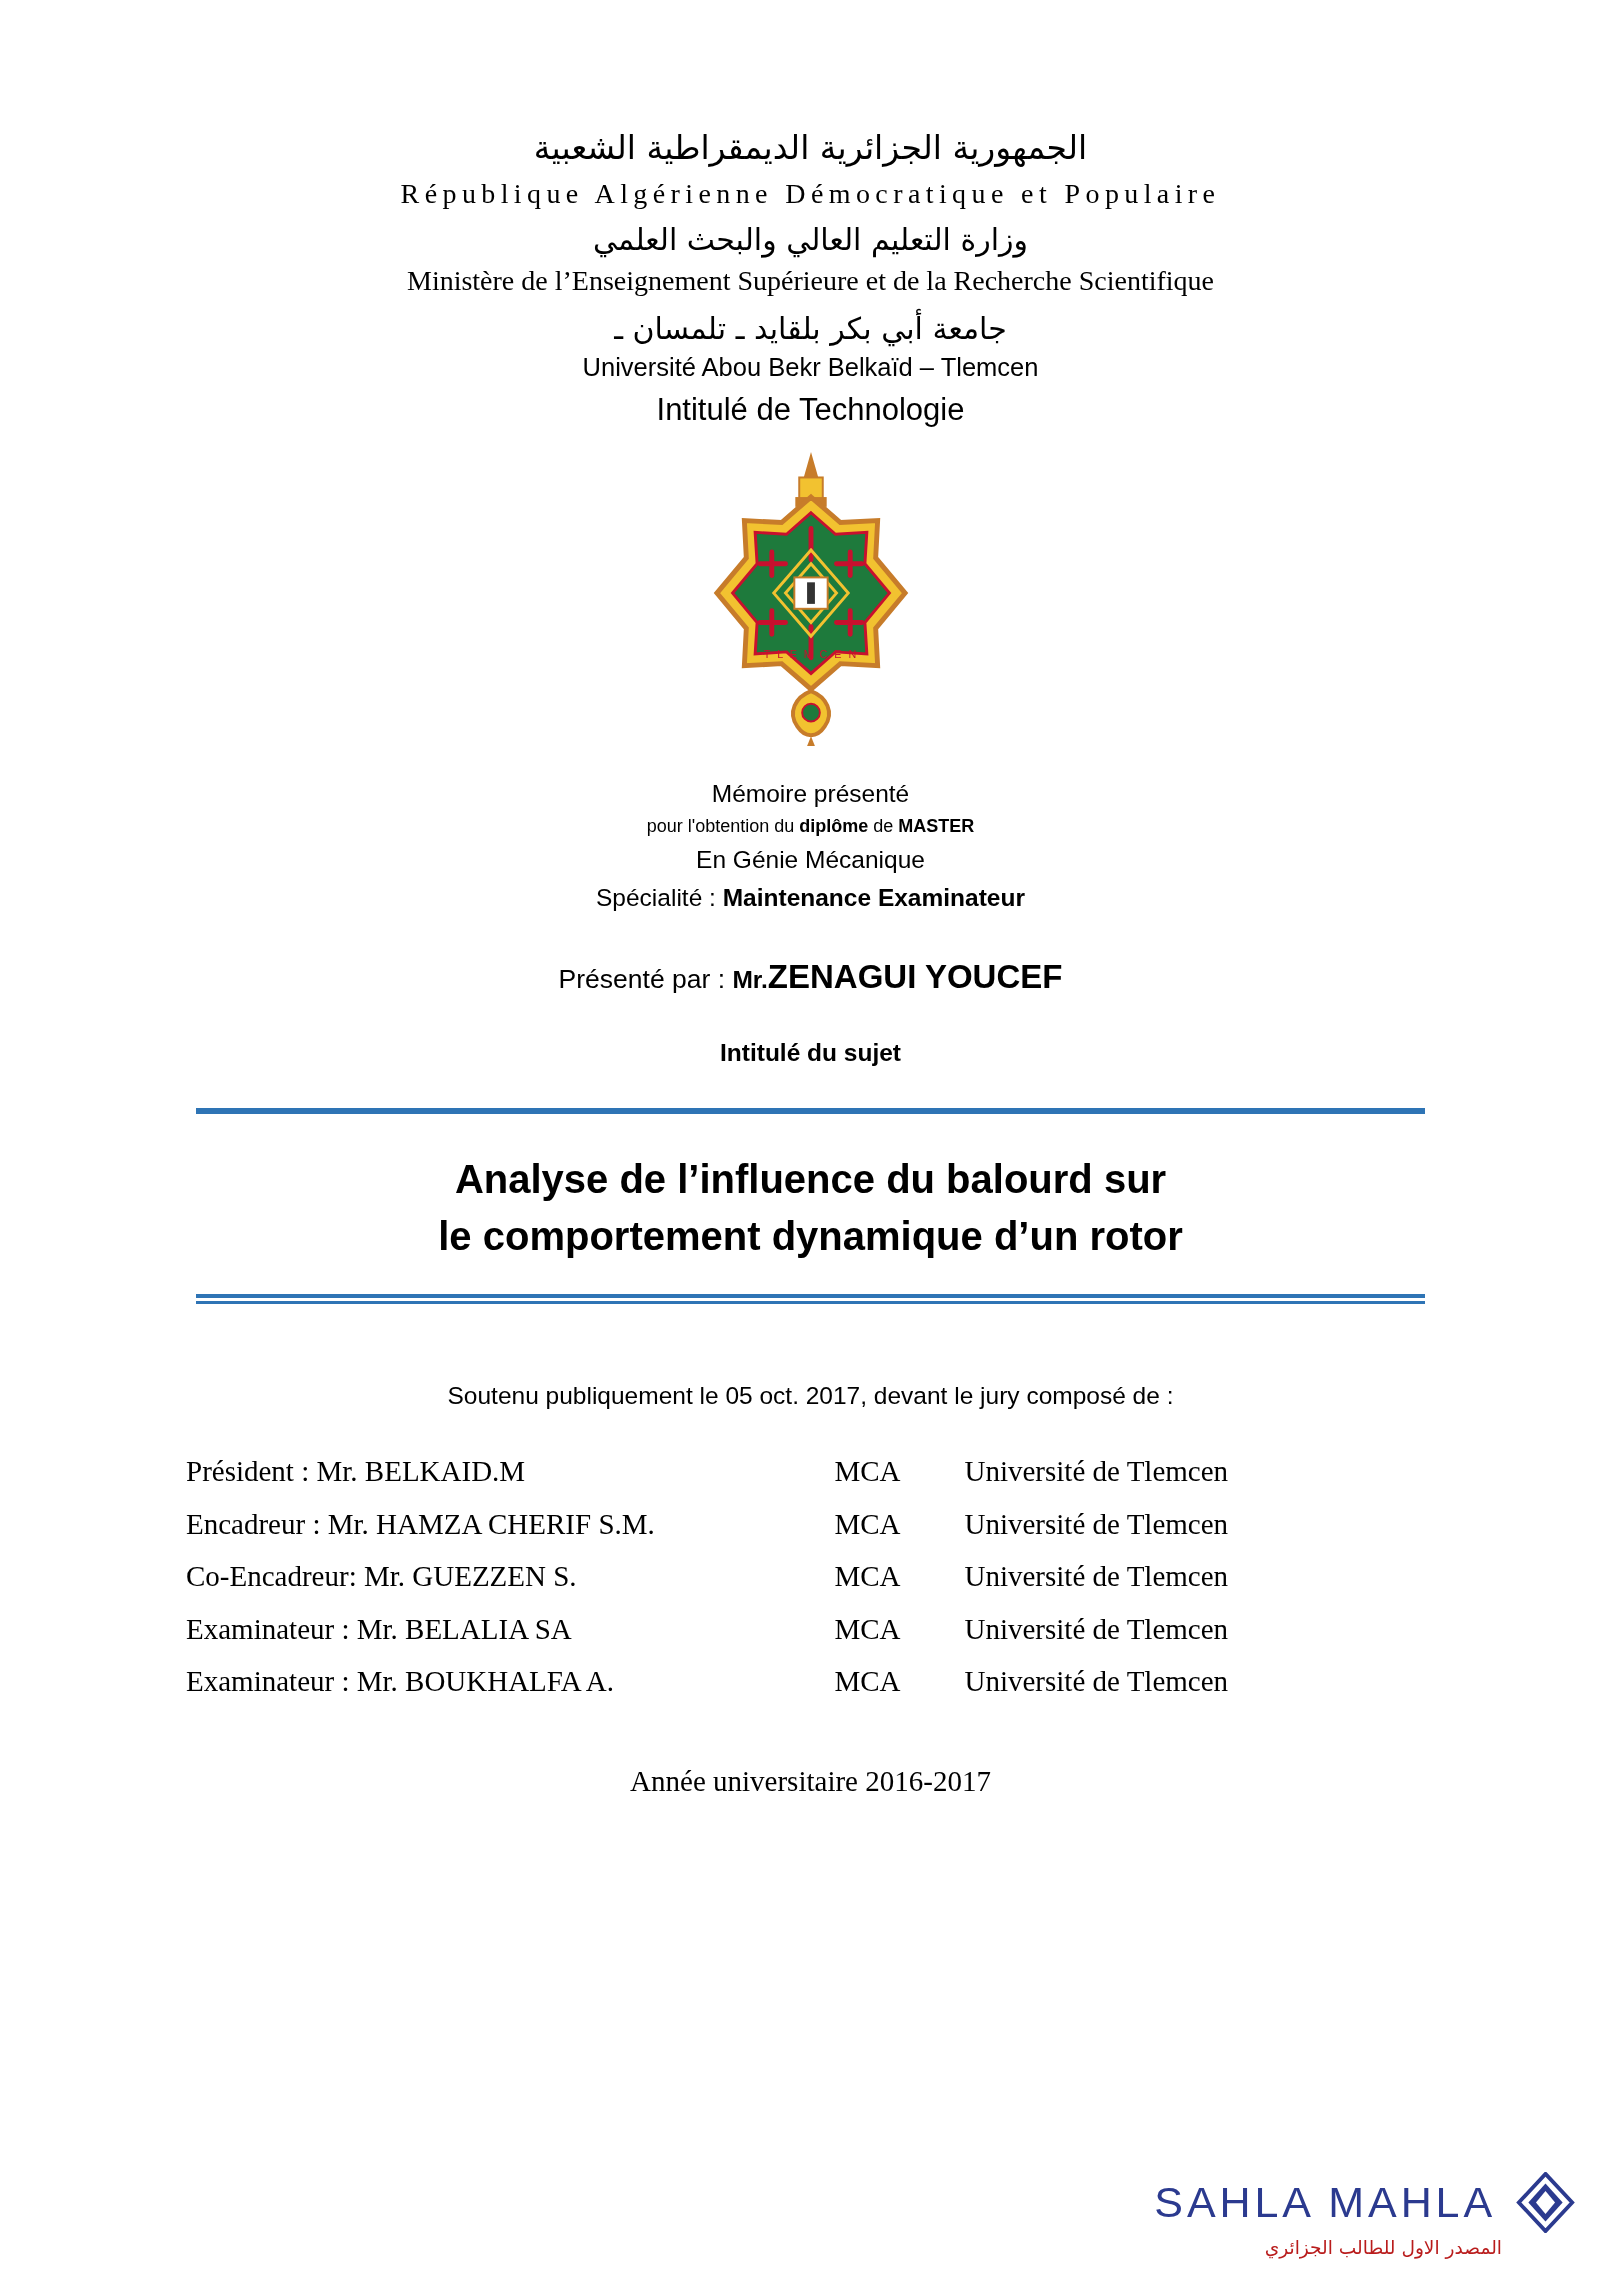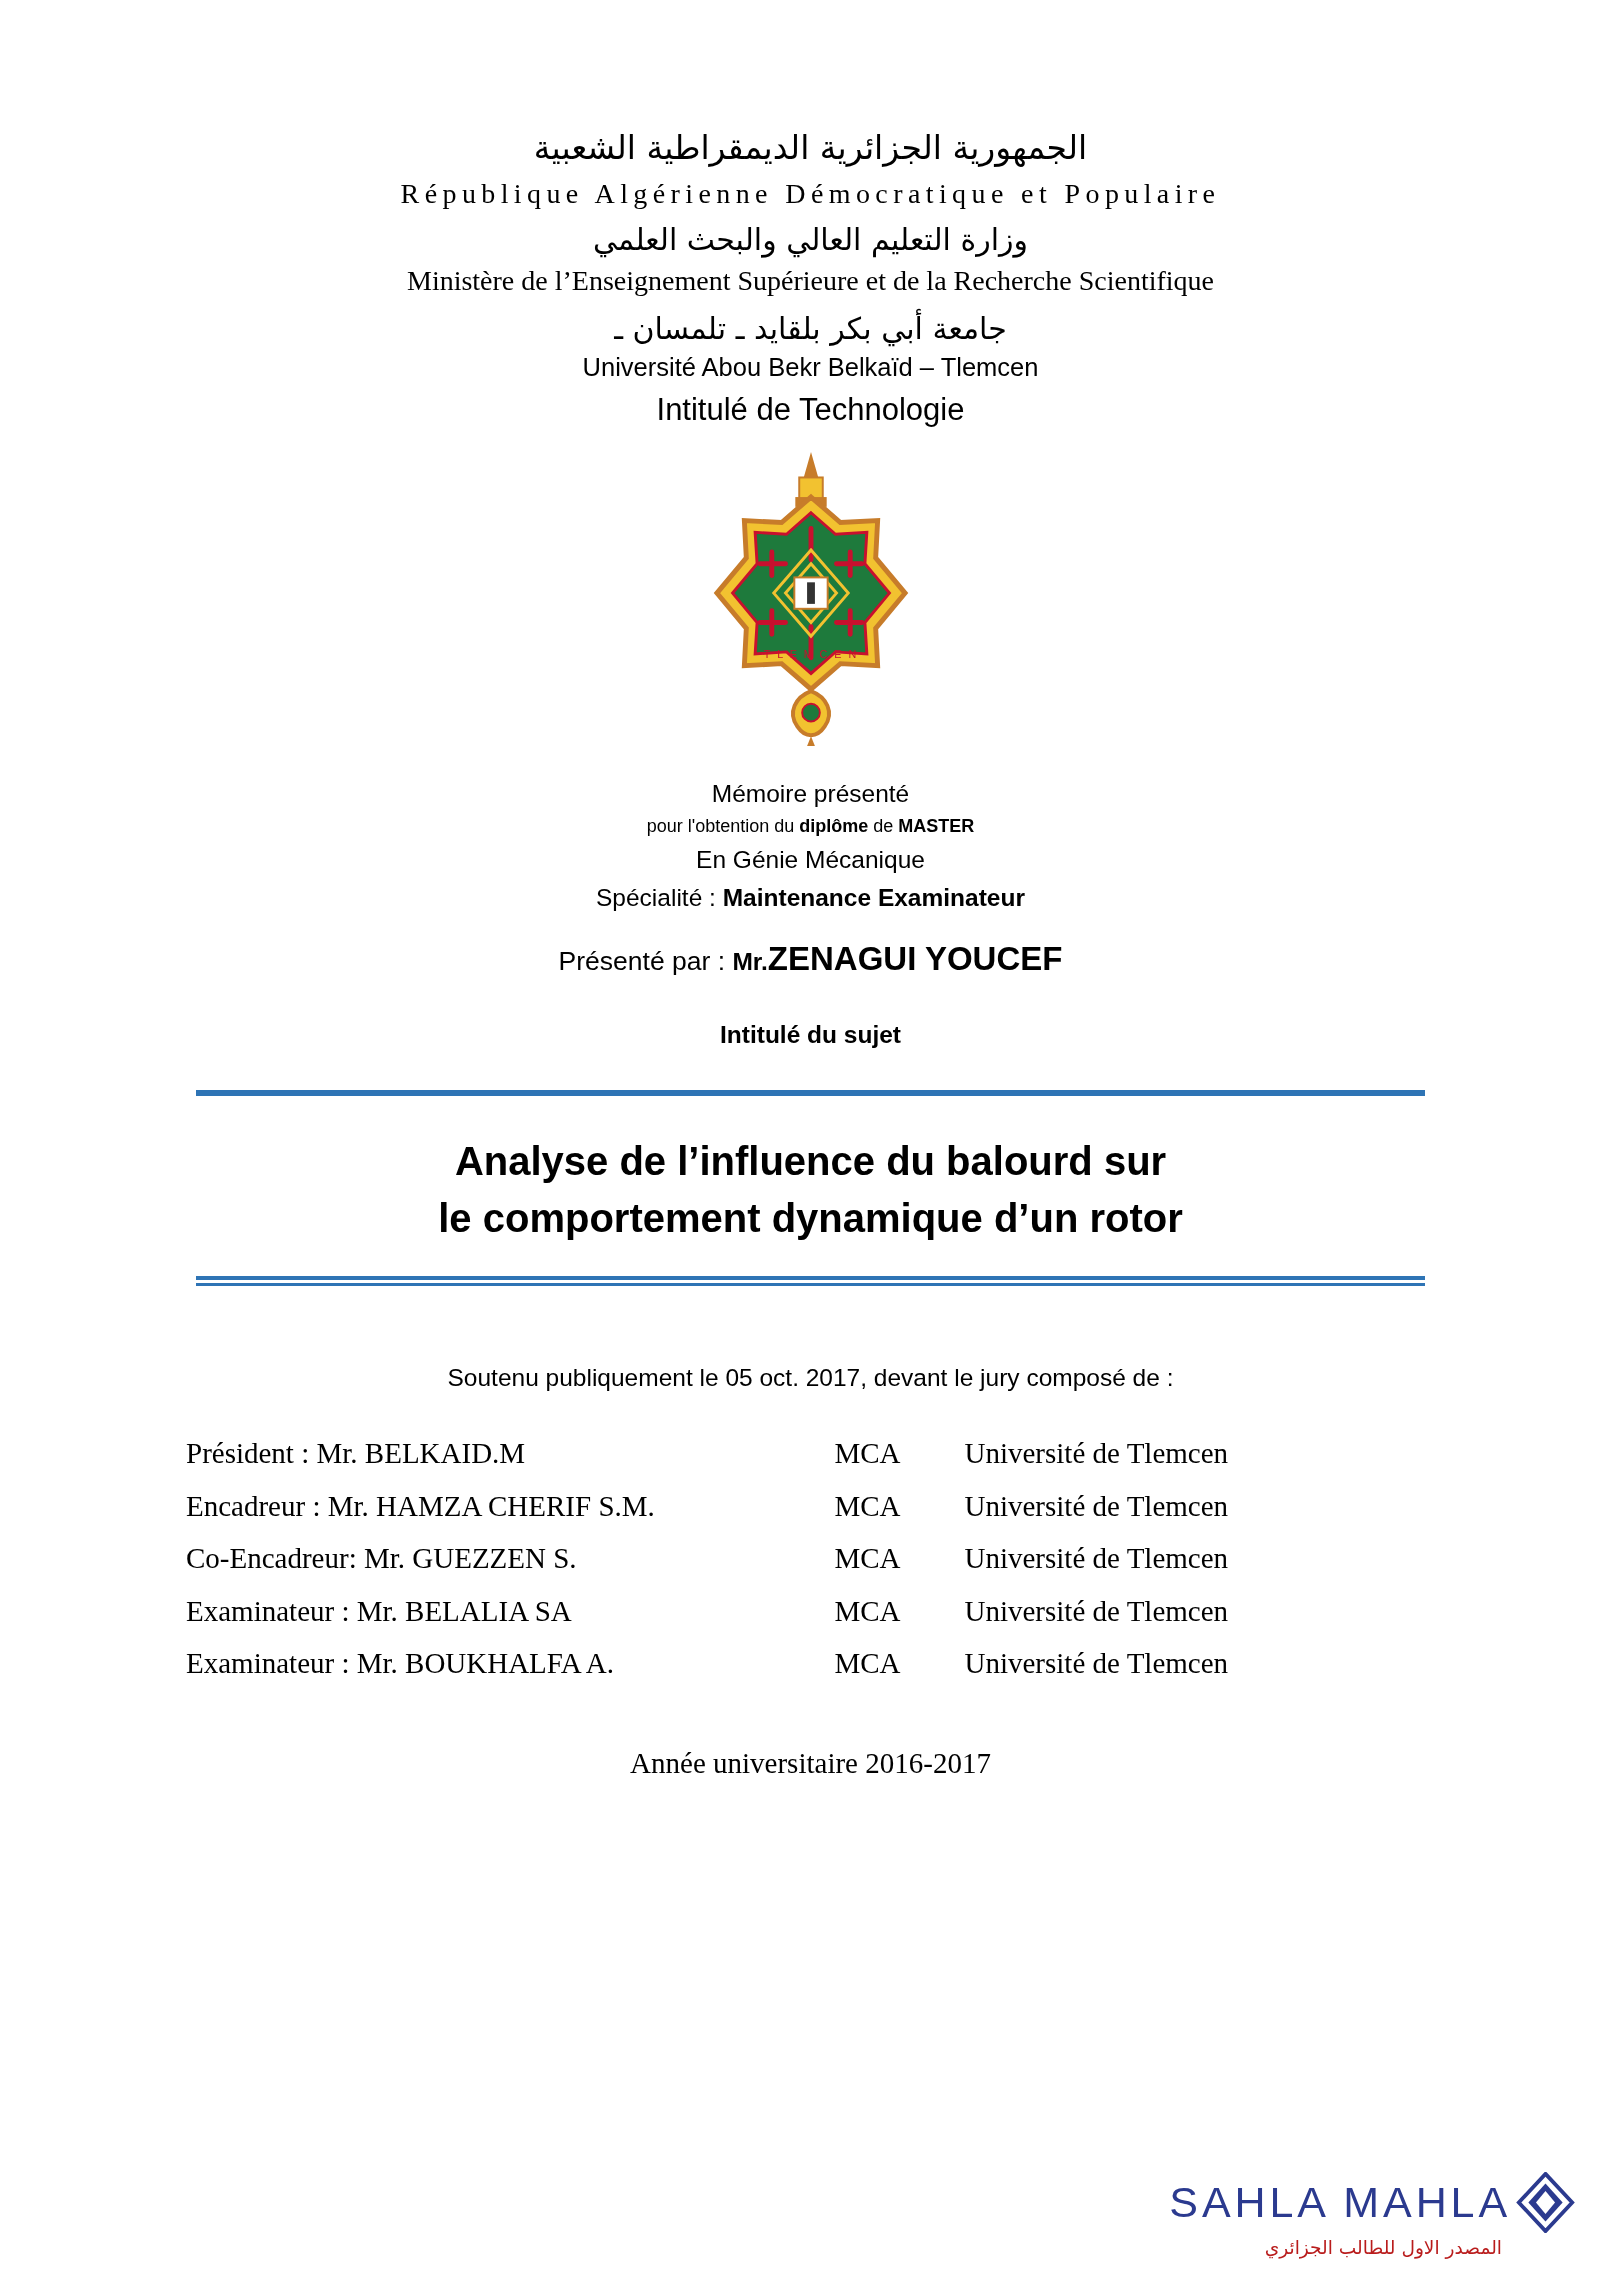--- a/index.html
+++ b/index.html
@@ -85,21 +85,21 @@
     font-size: 24.5px;
     line-height: 1.55;
     margin-top: 25.5px;
   }
   .diploma .big { font-size: 18px; }
   .bold { font-weight: bold; }
 
   .presented {
     font-family: "Liberation Sans", sans-serif;
     font-size: 26.5px;
-    margin-top: 23px;
+    margin-top: 41px;
   }
   .presented .name {
     font-weight: bold;
     font-size: 33px;
   }
   .presented .mr {
     font-weight: bold;
     font-size: 24.5px;
   }
   .subject-label {
@@ -173,21 +173,21 @@
     right: 45px;
     bottom: 35px;
     width: 529px;
     text-align: right;
     color: #2B3A8F;
   }
   .wm-row {
     display: flex;
     align-items: center;
     justify-content: flex-end;
-    gap: 4px;
+    gap: 19px;
   }
   .wm-text {
     font-family: "Liberation Sans", sans-serif;
     font-size: 43px;
     letter-spacing: 3.9px;
     font-weight: 500;
     color: #2B3A8F;
   }
   .wm-sub {
     font-family: "DejaVu Sans", sans-serif;

